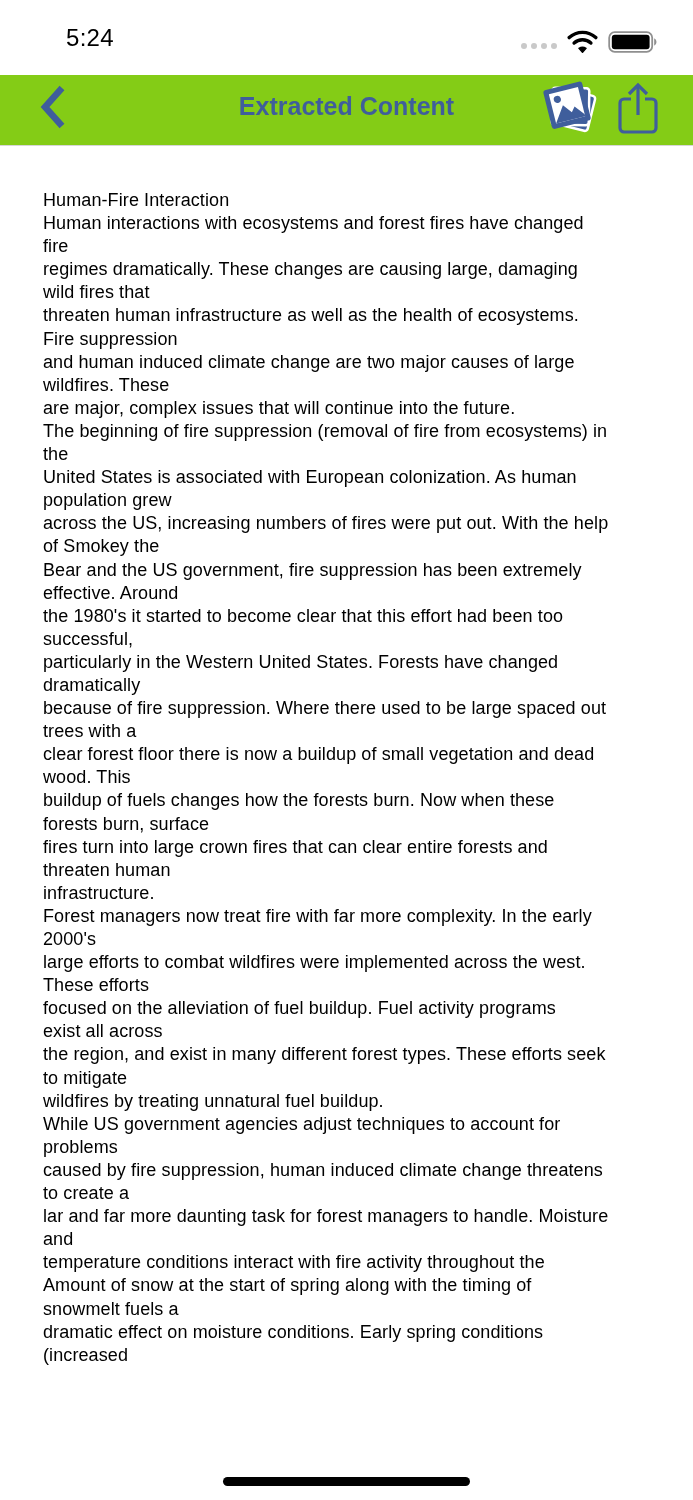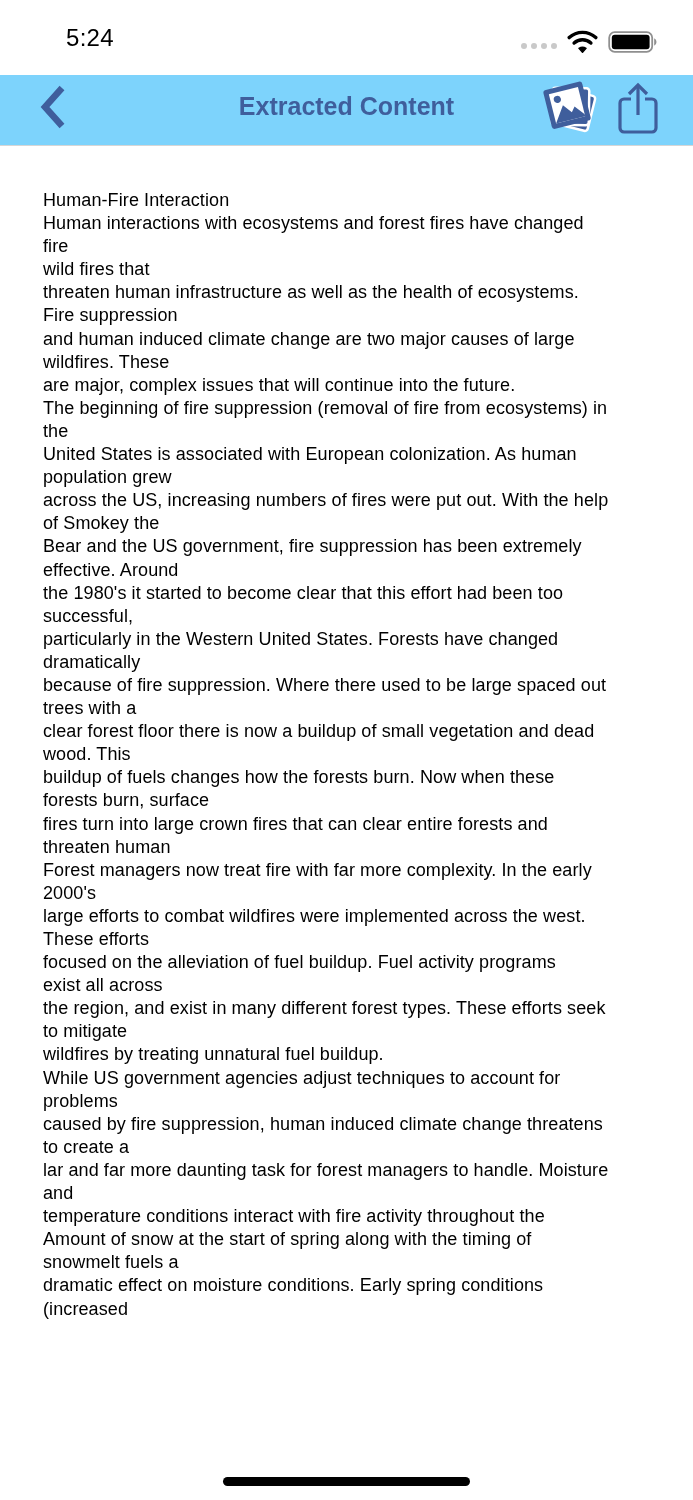--- a/index.html
+++ b/index.html
@@ -43,21 +43,21 @@
     background: #c9c9c9;
   }
   .wifi-wrap { margin-right: 10px; display: flex; }
   .battery-wrap { display: flex; }
 
   
   .nav-bar {
     position: absolute;
     top: 75px; left: 0; right: 0;
     height: 70px;
-    background: #7dd3fc;
+    background: #84cc16;
   }
   .nav-divider {
     position: absolute;
     top: 145px; left: 0; right: 0;
     height: 1px;
     background: #d6d6d6;
   }
   .back-button {
     position: absolute;
     left: 40px; top: 8px;
@@ -188,20 +188,21 @@
   </div>
 </div>
 
 <div class="nav-divider"></div>
 
 <div class="content-area">
 
 <div class="line">Human-Fire Interaction</div>
     <div class="line">Human interactions with ecosystems and forest fires have changed</div>
     <div class="line">fire</div>
+    <div class="line">regimes dramatically. These changes are causing large, damaging</div>
     <div class="line">wild fires that</div>
     <div class="line">threaten human infrastructure as well as the health of ecosystems.</div>
     <div class="line">Fire suppression</div>
     <div class="line">and human induced climate change are two major causes of large</div>
     <div class="line">wildfires. These</div>
     <div class="line">are major, complex issues that will continue into the future.</div>
     <div class="line">The beginning of fire suppression (removal of fire from ecosystems) in</div>
     <div class="line">the</div>
     <div class="line">United States is associated with European colonization. As human</div>
     <div class="line">population grew</div>
@@ -214,20 +215,21 @@
     <div class="line">particularly in the Western United States. Forests have changed</div>
     <div class="line">dramatically</div>
     <div class="line">because of fire suppression. Where there used to be large spaced out</div>
     <div class="line">trees with a</div>
     <div class="line">clear forest floor there is now a buildup of small vegetation and dead</div>
     <div class="line">wood. This</div>
     <div class="line">buildup of fuels changes how the forests burn. Now when these</div>
     <div class="line">forests burn, surface</div>
     <div class="line">fires turn into large crown fires that can clear entire forests and</div>
     <div class="line">threaten human</div>
+    <div class="line">infrastructure.</div>
     <div class="line">Forest managers now treat fire with far more complexity. In the early</div>
     <div class="line">2000's</div>
     <div class="line">large efforts to combat wildfires were implemented across the west.</div>
     <div class="line">These efforts</div>
     <div class="line">focused on the alleviation of fuel buildup. Fuel activity programs</div>
     <div class="line">exist all across</div>
     <div class="line">the region, and exist in many different forest types. These efforts seek</div>
     <div class="line">to mitigate</div>
     <div class="line">wildfires by treating unnatural fuel buildup.</div>
     <div class="line">While US government agencies adjust techniques to account for</div>

